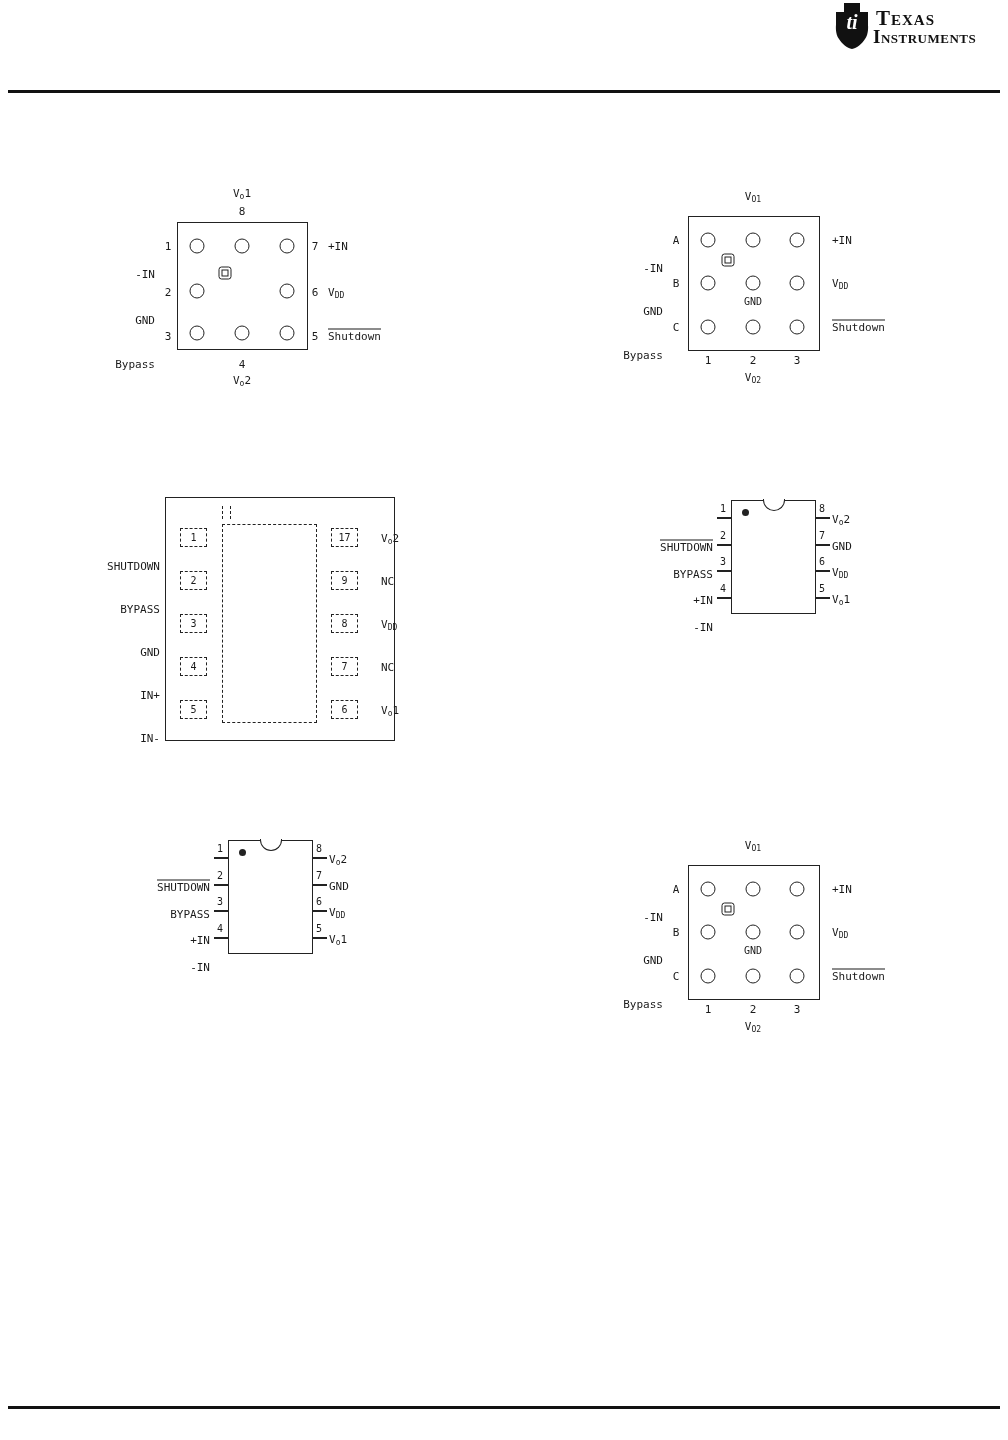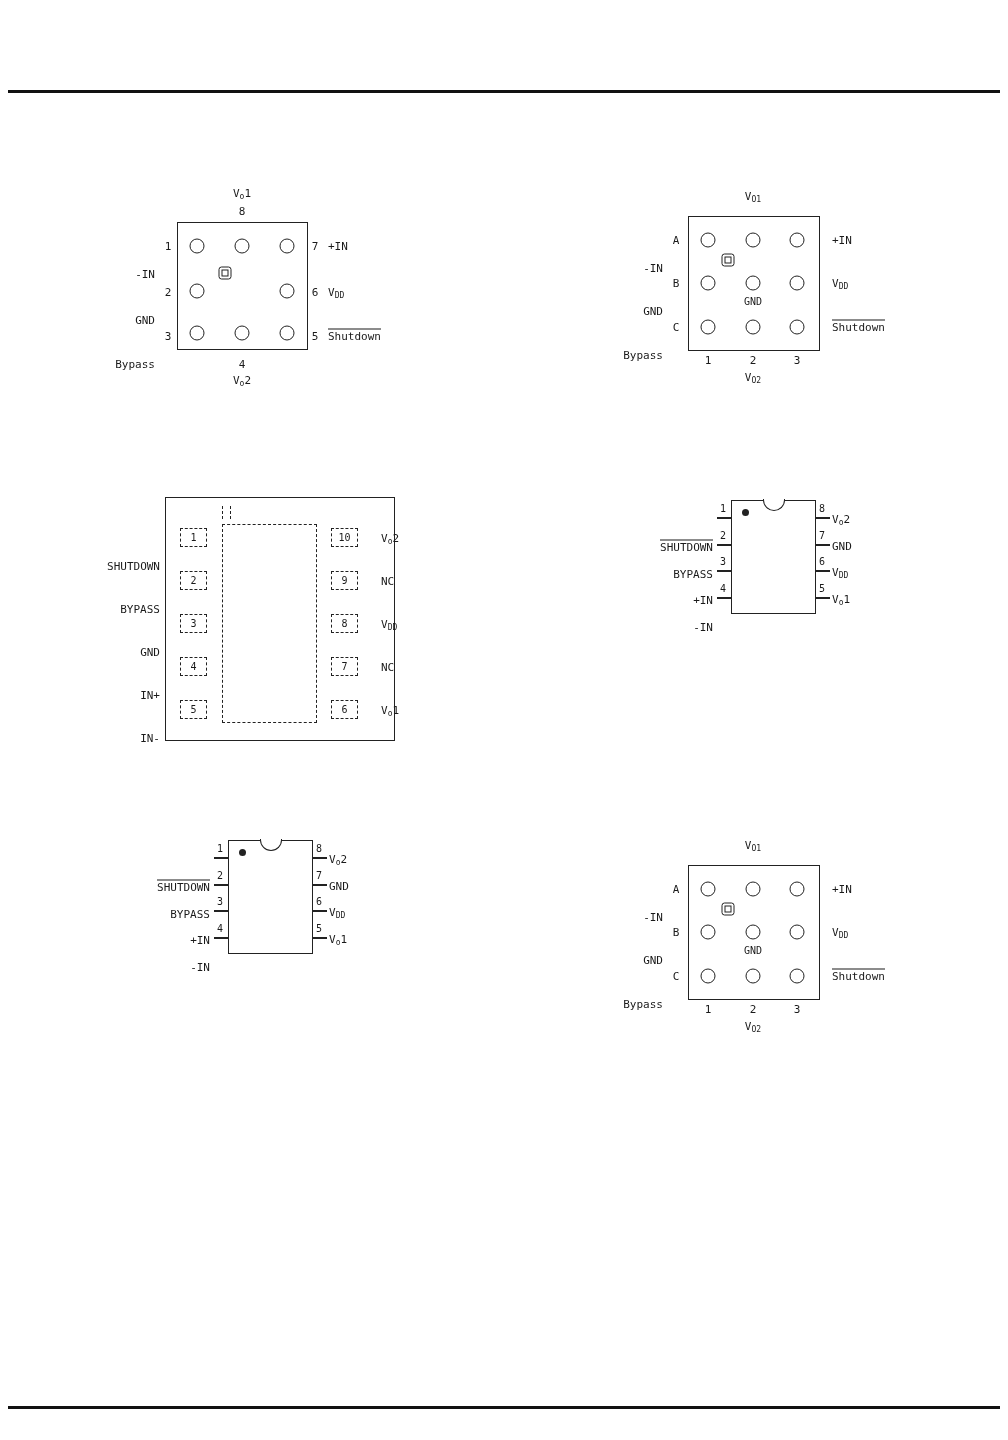--- a/index.html
+++ b/index.html
@@ -56,20 +56,28 @@
     position:absolute; left:47px; top:25px;
     font-family:"Liberation Serif", serif; font-variant:small-caps;
     font-weight:bold; font-size:19px; line-height:19px; letter-spacing:0.5px; color:#111;
   }
 </style>
 </head>
 <body>
 
 <div class="page">
 
+  <div class="abs" style="left:826px; top:2px; width:180px; height:52px">
+    <svg class="abs" style="left:8px; top:0" width="36" height="48" viewBox="0 0 36 48">
+      <path d="M10,1 h16 v9 h8 v13 c0,0 1,9 -3,14 c-3,5 -8,9 -13,10 c-5,-1 -10,-5 -13,-10 c-4,-5 -3,-14 -3,-14 v-13 h8 z" fill="#111"></path>
+      <text x="18" y="27" font-size="20" font-style="italic" font-weight="bold" fill="#fff" text-anchor="middle" font-family="Liberation Serif, serif">ti</text>
+    </svg>
+    <div class="logo-line1">Texas</div>
+    <div class="logo-line2">Instruments</div>
+  </div>
 
   <div class="rule" style="top:90px"></div>
   <div class="rule" style="top:1406px"></div>
 
   <div class="abs" style="left:120px; top:185px; width:280px; height:215px">
     <div class="lbl c" style="left:122px; top:8px"><span>V</span><sub>o</sub><span>1</span></div>
     <div class="lbl c" style="left:122px; top:26px">8</div>
 
     <div class="pkgbox" style="left:57px; top:37px; width:131px; height:128px"></div>
 
@@ -140,21 +148,21 @@
     <div class="dinner" style="left:122px; top:44px; width:95px; height:199px"></div>
     <div class="omark" style="left:122px; top:26px"></div>
     <div class="omark" style="left:130px; top:26px"></div>
 
     <div class="dpin" style="left:80px; top:48px">1</div>
     <div class="dpin" style="left:80px; top:91px">2</div>
     <div class="dpin" style="left:80px; top:134px">3</div>
     <div class="dpin" style="left:80px; top:177px">4</div>
     <div class="dpin" style="left:80px; top:220px">5</div>
 
-    <div class="dpin" style="left:231px; top:48px">10</div>
+    <div class="dpin" style="left:231px; top:48px">17</div>
     <div class="dpin" style="left:231px; top:91px">9</div>
     <div class="dpin" style="left:231px; top:134px">8</div>
     <div class="dpin" style="left:231px; top:177px">7</div>
     <div class="dpin" style="left:231px; top:220px">6</div>
 
     <div class="lbl r" style="left:60px; top:58px">SHUTDOWN</div>
     <div class="lbl r" style="left:60px; top:101px">BYPASS</div>
     <div class="lbl r" style="left:60px; top:144px">GND</div>
     <div class="lbl r" style="left:60px; top:187px">IN+</div>
     <div class="lbl r" style="left:60px; top:230px">IN-</div>

